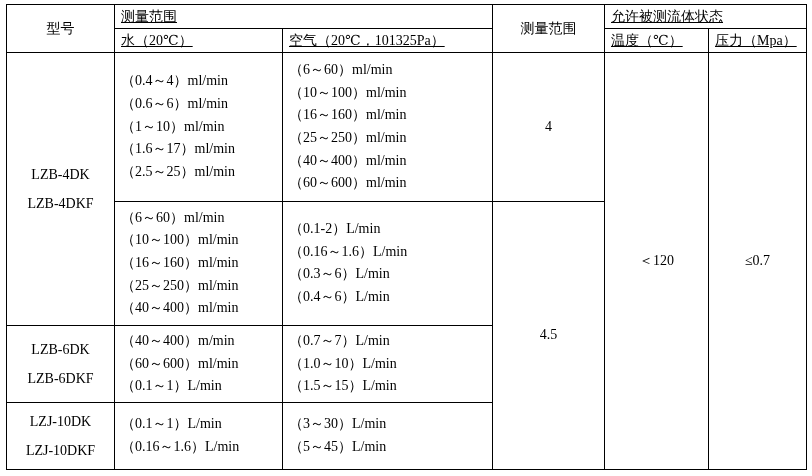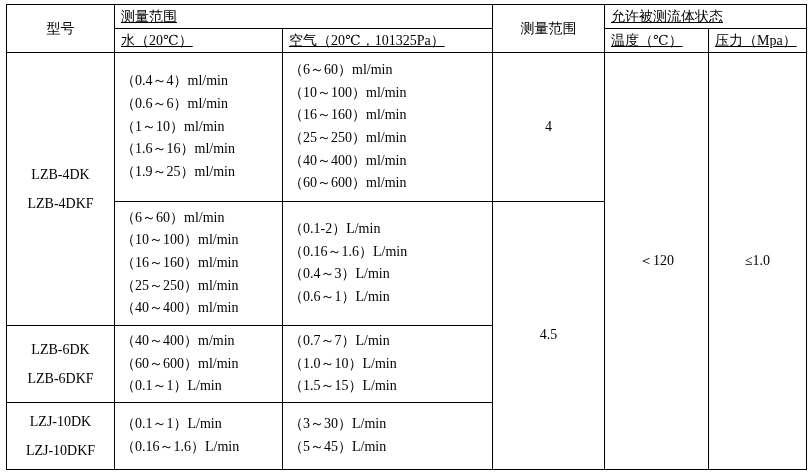--- a/index.html
+++ b/index.html
@@ -113,49 +113,49 @@
 
       <tr>
         <td class="model-cell" rowspan="2">
           <span class="m">LZB-4DK</span>
           <span class="m">LZB-4DKF</span>
         </td>
         <td class="range-cell">
           <span class="r">（0.4～4）ml/min</span>
           <span class="r">（0.6～6）ml/min</span>
           <span class="r">（1～10）ml/min</span>
-          <span class="r">（1.6～16）ml/min</span>
-          <span class="r">（1.9～25）ml/min</span>
+          <span class="r">（1.6～17）ml/min</span>
+          <span class="r">（2.5～25）ml/min</span>
         </td>
         <td class="range-cell">
           <span class="r">（6～60）ml/min</span>
           <span class="r">（10～100）ml/min</span>
           <span class="r">（16～160）ml/min</span>
           <span class="r">（25～250）ml/min</span>
           <span class="r">（40～400）ml/min</span>
           <span class="r">（60～600）ml/min</span>
         </td>
         <td class="center">4</td>
         <td class="cond" rowspan="4">＜120</td>
-        <td class="cond" rowspan="4">≤1.0</td>
+        <td class="cond" rowspan="4">≤0.7</td>
       </tr>
 
       <tr>
         <td class="range-cell">
           <span class="r">（6～60）ml/min</span>
           <span class="r">（10～100）ml/min</span>
           <span class="r">（16～160）ml/min</span>
           <span class="r">（25～250）ml/min</span>
           <span class="r">（40～400）ml/min</span>
         </td>
         <td class="range-cell">
           <span class="r">（0.1-2）L/min</span>
           <span class="r">（0.16～1.6）L/min</span>
-          <span class="r">（0.4～3）L/min</span>
-          <span class="r">（0.6～1）L/min</span>
+          <span class="r">（0.3～6）L/min</span>
+          <span class="r">（0.4～6）L/min</span>
         </td>
         <td class="center" rowspan="3">4.5</td>
       </tr>
 
       <tr>
         <td class="model-cell">
           <span class="m">LZB-6DK</span>
           <span class="m">LZB-6DKF</span>
         </td>
         <td class="range-cell">

